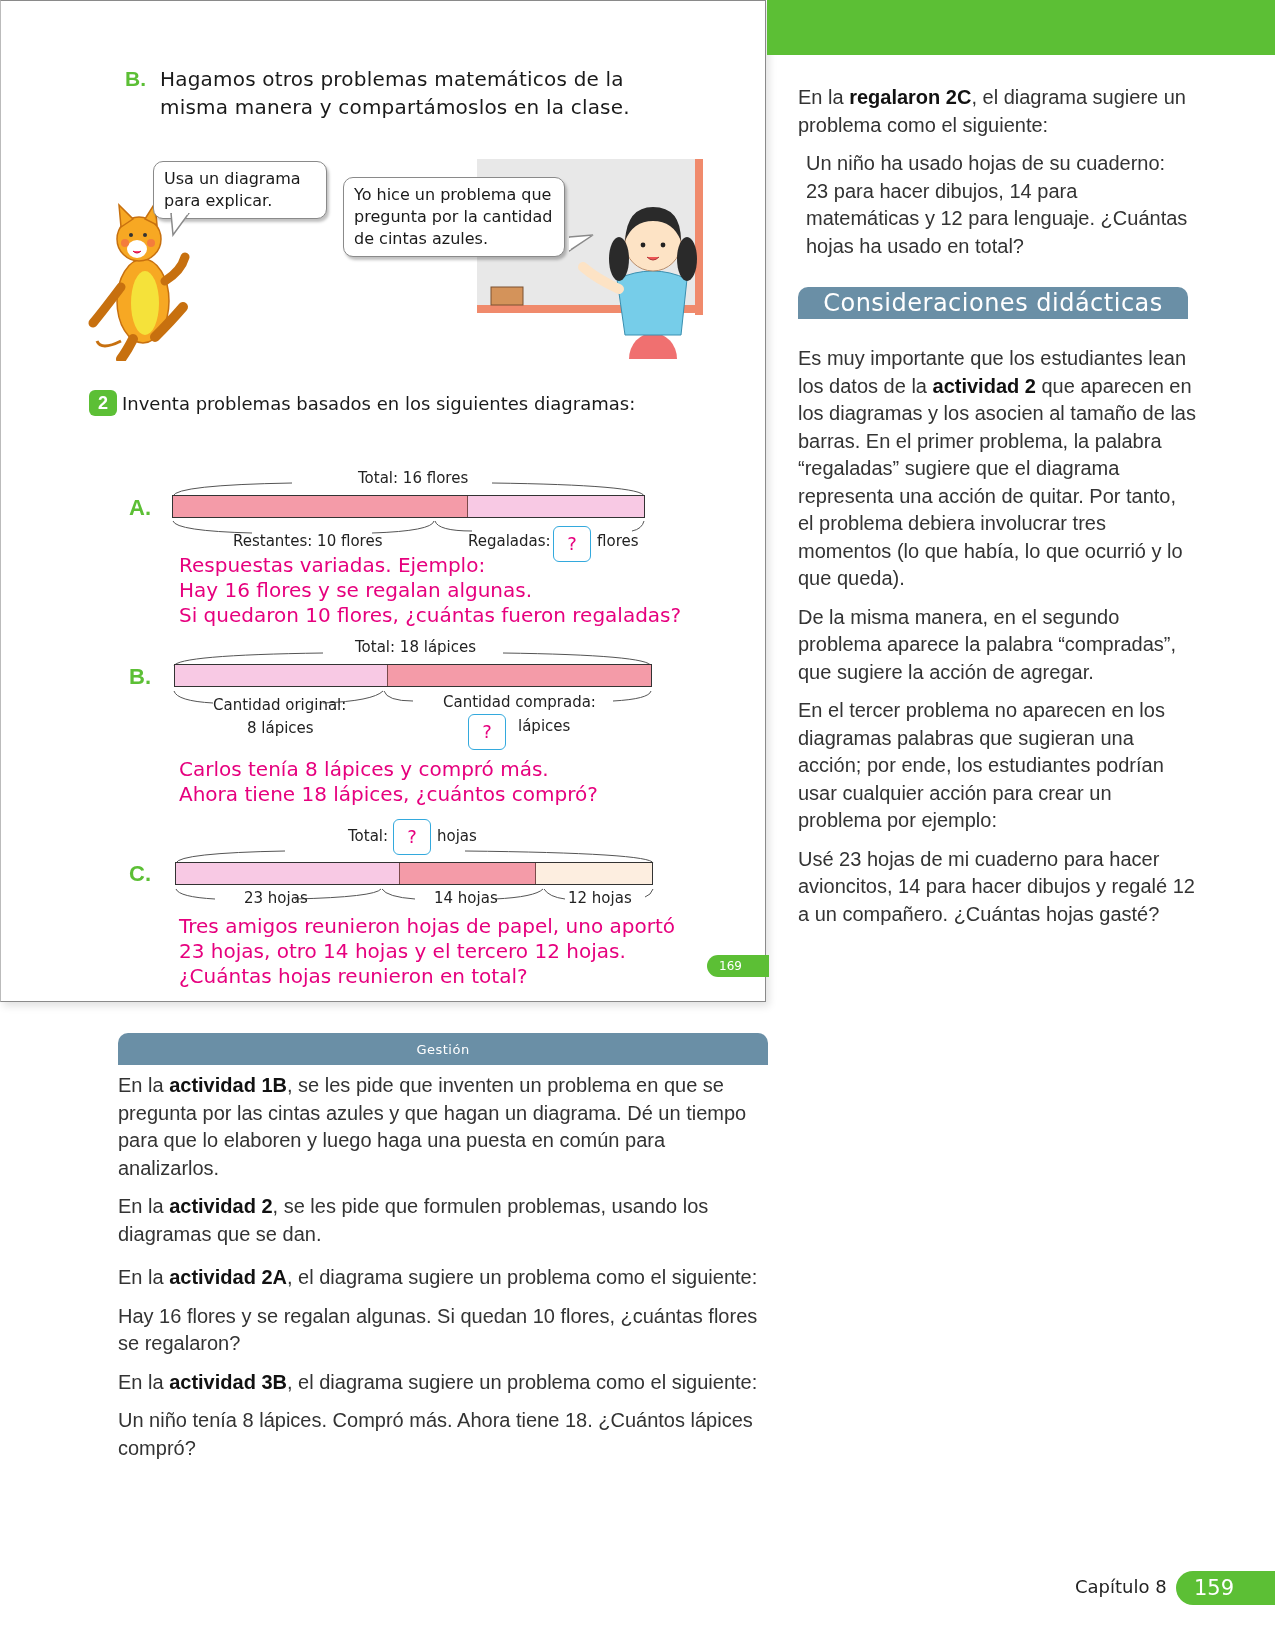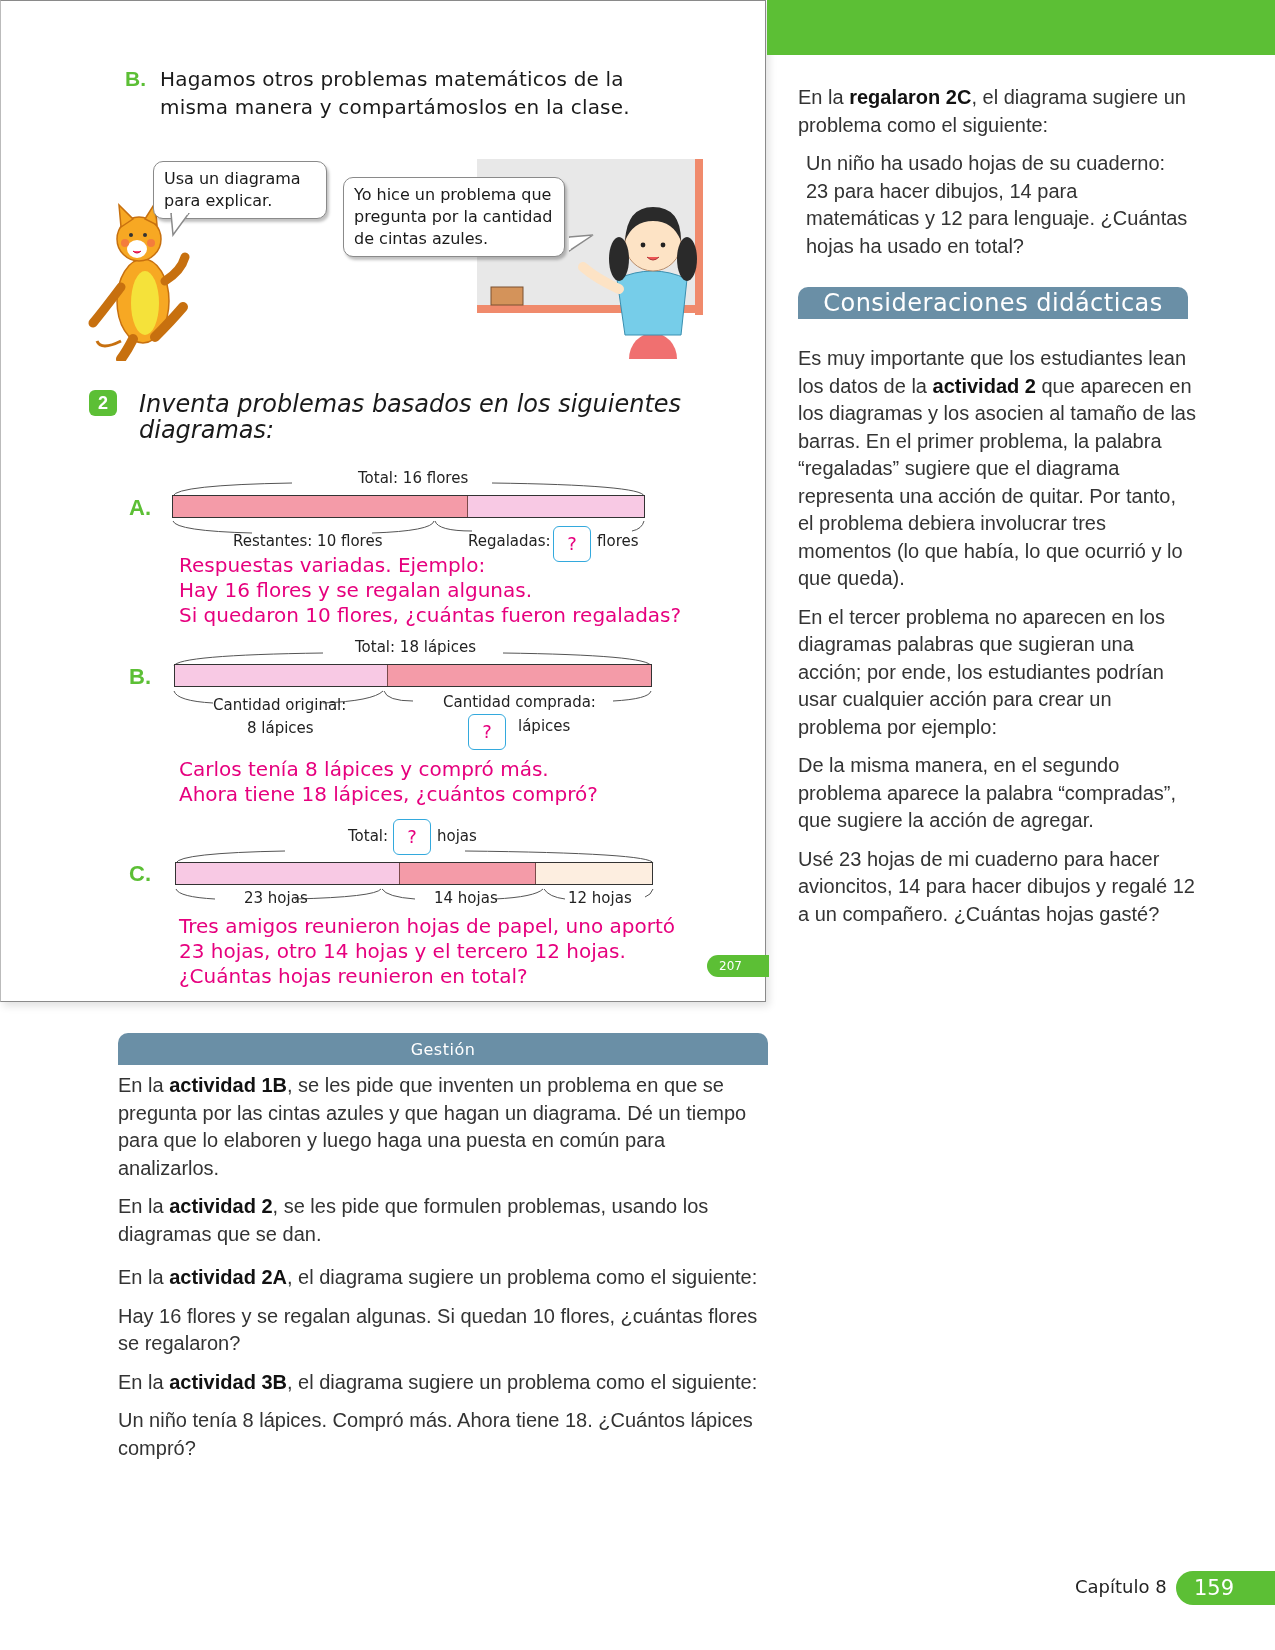--- a/index.html
+++ b/index.html
@@ -15,42 +15,42 @@
   .green-letter { color:#5cbf35; font-weight:bold; font-family:"Liberation Sans", sans-serif; }
   .section-b { left:124px; top:64px; width:560px; font-size:20px; line-height:28px; letter-spacing:0.2px; }
   .section-b .lbl { position:absolute; left:0; top:0; font-size:21px; }
   .section-b .txt { margin-left:35px; }
 
   .bubble { background:#fff; border:1.5px solid #8a8a8a; border-radius:10px; padding:6px 10px;
             font-size:16px; line-height:22px; box-shadow:2px 3px 3px rgba(0,0,0,0.25); }
 
   .activity-num { left:88px; top:389px; width:28px; height:26px; background:#5cbf35; color:#fff;
     border-radius:6px; font-weight:bold; font-size:18px; text-align:center; line-height:26px; font-family:"Liberation Sans", sans-serif; }
-  .activity-title { left:138px; top:390px; font-size:24px; line-height:26px;font-style:italic; }
+  .activity-title { left:121px; top:390px; font-size:18px; line-height:26px; }
 
   .diag-label { font-size:22px; }
   .bar { position:absolute; height:23px; border:1.5px solid #333; box-sizing:border-box; display:flex; }
   .seg { height:100%; box-sizing:border-box; }
   .seg + .seg { border-left:1px solid #7a4a4a; }
   .c-dark { background:#f49ba8; }
   .c-light { background:#f8c9e4; }
   .c-cream { background:#fdeee0; }
   .small { font-size:15px; color:#222; white-space:nowrap; }
   .qbox { position:absolute; width:36px; height:34px; border:1.5px solid #33a9dd; border-radius:6px;
           color:#e6007e; font-size:18px; text-align:center; line-height:34px; background:#fff; }
   .answer { color:#e6007e; font-size:20px; line-height:25px; }
 
   .page-tab-119 { left:706px; top:954px; width:62px; height:22px; background:#5cbf35; border-radius:11px 0 0 11px;
     color:#fff; font-size:12px; line-height:22px; padding-left:12px; box-sizing:border-box; }
 
   
   .green-band { left:767px; top:0; width:508px; height:55px; background:#5cbf35; }
   .guide-text { font-family:"Liberation Sans", sans-serif; font-size:20px; line-height:27.5px; color:#333; }
   .guide-text b { color:#111; }
-  .header-bar { background:#6a8fa6; color:#fff; text-align:center; font-size:16px; border-radius:10px 10px 0 0;
+  .header-bar { background:#6a8fa6; color:#fff; text-align:center; font-size:13px; border-radius:10px 10px 0 0;
                 height:32px; line-height:33px; letter-spacing:0.5px; }
 
   .footer-chapter { left:1075px; top:1576px; font-size:18px; color:#222; }
   .footer-page { left:1176px; top:1571px; width:99px; height:34px; background:#5cbf35; border-radius:17px 0 0 17px;
                  color:#fff; font-size:21px; line-height:34px; padding-left:18px; box-sizing:border-box; }
 </style>
 </head>
 <body>
 
 <div id="student-page">
@@ -180,21 +180,21 @@
     <div class="abs small" style="left:243px;top:888px">23 hojas</div>
     <div class="abs small" style="left:433px;top:888px">14 hojas</div>
     <div class="abs small" style="left:567px;top:888px">12 hojas</div>
     <div class="abs answer hand" style="left:178px;top:913px">
       <div>Tres amigos reunieron hojas de papel, uno aportó</div>
       <div>23 hojas, otro 14 hojas y el tercero 12 hojas.</div>
       <div>¿Cuántas hojas reunieron en total?</div>
     </div>
   </div>
 
-  <div class="abs page-tab-119">207</div>
+  <div class="abs page-tab-119">169</div>
 </div>
 
 <div class="abs" style="left:118px;top:1033px;width:650px">
   <div class="header-bar">Gestión</div>
   <div class="guide-text" style="margin-top:7px">
       <p style="margin: 0px;">En la <b>actividad 1B</b>, se les pide que inventen un problema en que se pregunta por las cintas azules y que hagan un diagrama. Dé un tiempo para que lo elaboren y luego haga una puesta en común para analizarlos.</p>
       <p style="margin: 11px 0px 16px;">En la <b>actividad 2</b>, se les pide que formulen problemas, usando los diagramas que se dan.</p>
       <p style="margin: 11px 0px 0px;">En la <b>actividad 2A</b>, el diagrama sugiere un problema como el siguiente:</p>
       <p style="margin: 11px 0px 0px;">Hay 16 flores y se regalan algunas. Si quedan 10 flores, ¿cuántas flores se regalaron?</p>
       <p style="margin: 11px 0px 0px;">En la <b>actividad 3B</b>, el diagrama sugiere un problema como el siguiente:</p>
@@ -205,20 +205,20 @@
 <div class="abs green-band"></div>
 
 <div class="abs" style="left:798px;top:84px;width:398px">
   <div class="guide-text">
       <p style="margin: 0px;">En la <b>regalaron 2C</b>, el diagrama sugiere un problema como el siguiente:</p>
       <p style="margin: 11px 8px 0px;">Un niño ha usado hojas de su cuaderno: 23 para hacer dibujos, 14 para matemáticas y 12 para lenguaje. ¿Cuántas hojas ha usado en total?</p>
     </div>
   <div class="header-bar" style="margin-top:27px;width:390px;font-size:24px">Consideraciones didácticas</div>
   <div class="guide-text" style="margin-top:26px">
       <p style="margin: 0px;">Es muy importante que los estudiantes lean los datos de la <b>actividad 2</b> que aparecen en los diagramas y los asocien al tamaño de las barras. En el primer problema, la palabra “regaladas” sugiere que el diagrama representa una acción de quitar. Por tanto, el problema debiera involucrar tres momentos (lo que había, lo que ocurrió y lo que queda).</p>
+      <p style="margin: 11px 0px 0px;">De la misma manera, en el segundo problema aparece la palabra “compradas”, que sugiere la acción de agregar.</p>
       <p style="margin: 11px 0px 0px;">En el tercer problema no aparecen en los diagramas palabras que sugieran una acción; por ende, los estudiantes podrían usar cualquier acción para crear un problema por ejemplo:</p>
-      <p style="margin: 11px 0px 0px;">De la misma manera, en el segundo problema aparece la palabra “compradas”, que sugiere la acción de agregar.</p>
       <p style="margin: 11px 0px 0px;">Usé 23 hojas de mi cuaderno para hacer avioncitos, 14 para hacer dibujos y regalé 12 a un compañero. ¿Cuántas hojas gasté?</p>
     </div>
 </div>
 
 <div class="abs footer-chapter">Capítulo 8</div>
 <div class="abs footer-page">159</div>
 
 </body></html>

